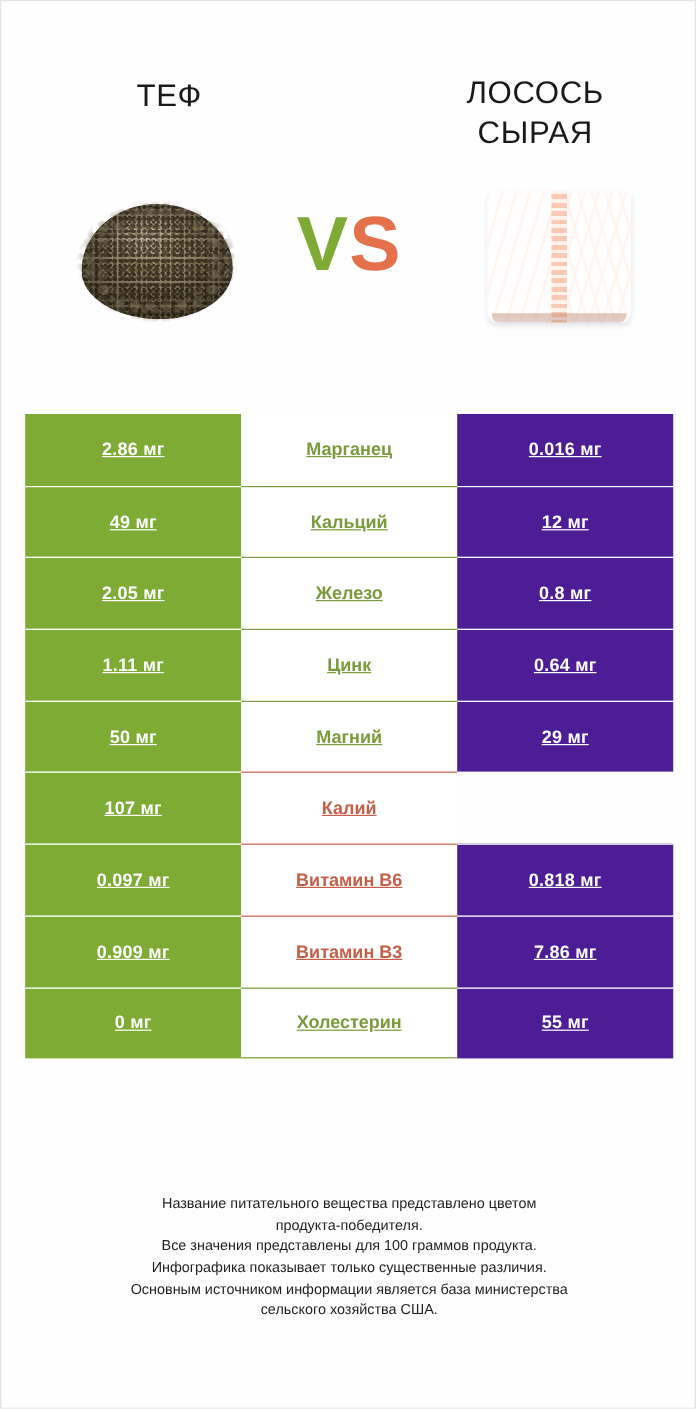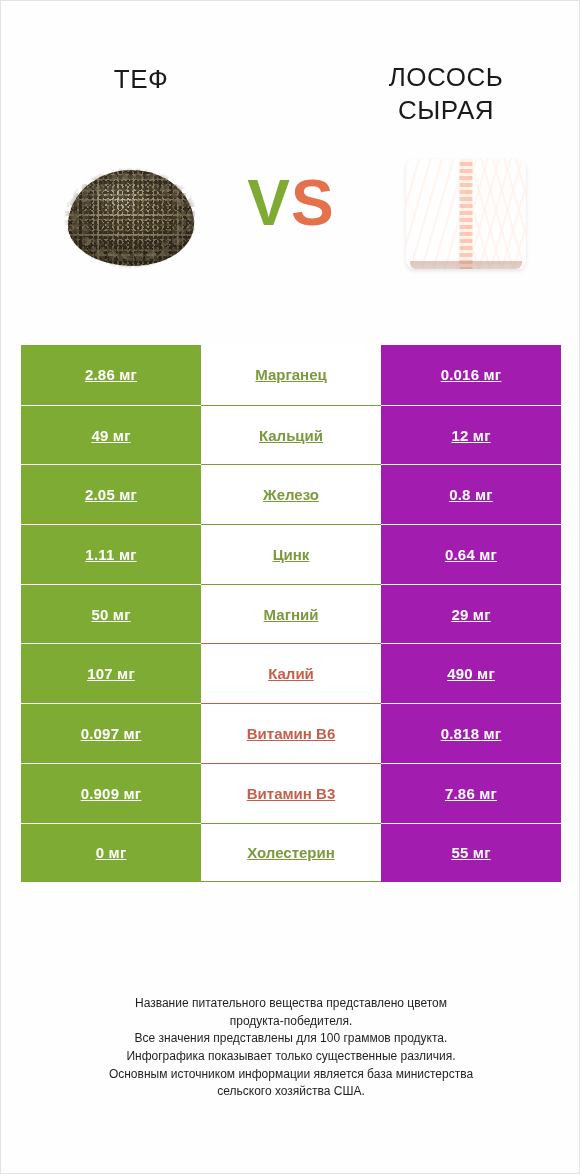--- a/index.html
+++ b/index.html
@@ -203,21 +203,21 @@
     font-weight: 700;
     white-space: nowrap;
     text-decoration: underline;
   }
   .cell-left, .cell-right {
     width: 180px;
     color: #ffffff;
     letter-spacing: .2px;
   }
   .cell-left  { background: #7DAB33; }
-  .cell-right { background: #a21caf; }
+  .cell-right { background: #4c1d95; }
 
   .cell-mid {
     width: 180px;
     background: #ffffff;
     font-size: 15px;
     font-weight: 700;
   }
   .row + .row .cell-mid { border-top: 1px solid currentColor; }
   .row:first-child .cell-mid { border-top: none; }
   .row:last-child  .cell-mid { border-bottom: 1px solid currentColor; }
@@ -305,21 +305,20 @@
         <div class="cell cell-right">0.64 мг</div>
       </div>
       <div class="row">
         <div class="cell cell-left">50 мг</div>
         <div class="cell cell-mid win-green">Магний</div>
         <div class="cell cell-right">29 мг</div>
       </div>
       <div class="row">
         <div class="cell cell-left">107 мг</div>
         <div class="cell cell-mid win-orange">Калий</div>
-        <div class="cell cell-right">490 мг</div>
       </div>
       <div class="row">
         <div class="cell cell-left">0.097 мг</div>
         <div class="cell cell-mid win-orange">Витамин B6</div>
         <div class="cell cell-right">0.818 мг</div>
       </div>
       <div class="row">
         <div class="cell cell-left">0.909 мг</div>
         <div class="cell cell-mid win-orange">Витамин B3</div>
         <div class="cell cell-right">7.86 мг</div>

